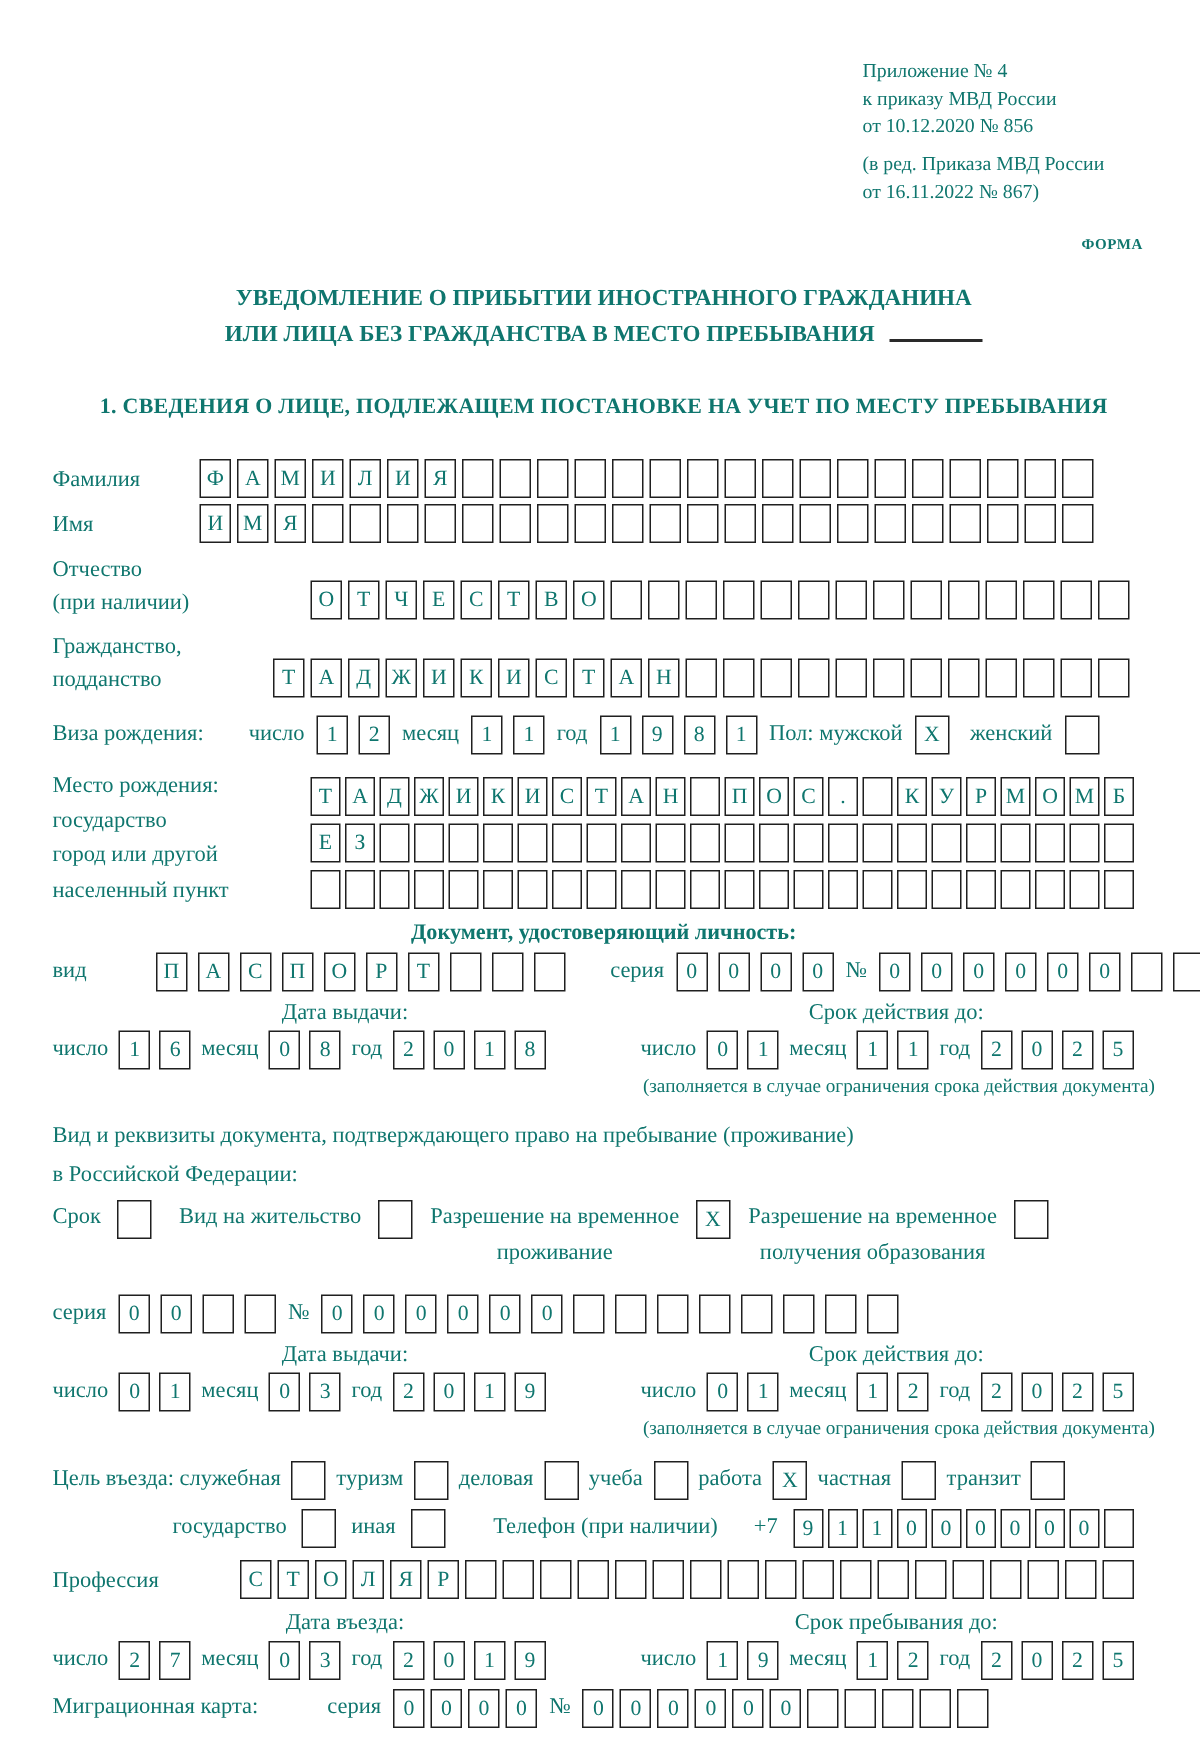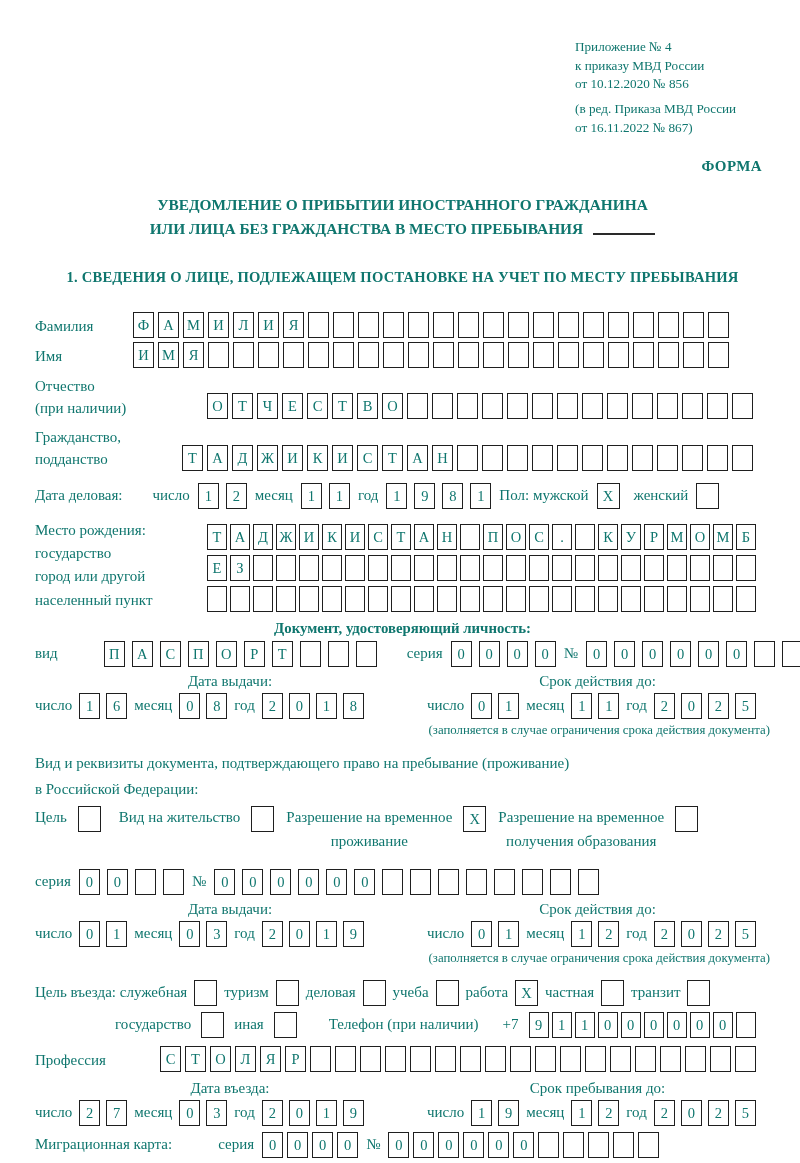--- a/index.html
+++ b/index.html
@@ -6,21 +6,21 @@
   .page{
     position:relative;width:800px;height:1163px;box-sizing:border-box;
     background:#ffffff;color:#0f766e;overflow:hidden;
     padding:38px 30px 0 35px;
     font-family:"Liberation Serif","DejaVu Serif",serif;
     font-size:15px;
   }
   
   .appendix{margin-left:auto;width:195px;font-size:13.2px;line-height:1.42;}
   .appendix .grp2{margin-top:6px;}
-  .forma{text-align:right;font-weight:bold;font-size:15px;margin:20px 8px 0 0;letter-spacing:.4px;}
+  .forma{text-align:right;font-weight:bold;font-size:10px;margin:20px 8px 0 0;letter-spacing:.4px;}
   
   .title{text-align:center;font-weight:bold;font-size:15.4px;line-height:1.6;margin-top:18px;}
   .blank-line{display:inline-block;width:62px;border-bottom:2.4px solid #2a2a2a;margin-left:10px;transform:translateY(1px);}
   .sec-h{text-align:center;font-weight:bold;font-size:14.6px;margin-top:27px;letter-spacing:.2px;}
   
   .frow{display:flex;align-items:flex-end;margin-top:4px;}
   .flabel{flex:0 0 auto;padding-top:4px;line-height:1.45;}
   .w98{width:98px;} .w125{width:125px;} .w147{width:147px;} .w172{width:172px;}
   
   .cells{display:inline-flex;gap:4px;flex-wrap:nowrap;}
@@ -198,21 +198,21 @@
         <span class="cell"></span>
         <span class="cell"></span>
         <span class="cell"></span>
         <span class="cell"></span>
         <span class="cell"></span>
         <span class="cell"></span>
       </span>
   </div>
 
   <div class="inline">
-    <span class="t">Дата деловая:</span>
+    <span class="t">Виза рождения:</span>
     <span class="gap14"></span>
     <span class="t">число</span>
     <span class="cells spaced">
         <span class="cell">1</span>
         <span class="cell">2</span>
       </span>
     <span class="t">месяц</span>
     <span class="cells spaced">
         <span class="cell">1</span>
         <span class="cell">1</span>
@@ -413,21 +413,21 @@
     <div class="note">(заполняется в случае ограничения срока действия документа)</div>
   </div>
 
   <div class="intro">
     <div>Вид и реквизиты документа, подтверждающего право на пребывание (проживание)</div>
     <div>в Российской Федерации:</div>
   </div>
 
   <div class="opts">
     <div class="opt">
-      <span class="txt">Цель</span>
+      <span class="txt">Срок</span>
       <span class="cells single">
           <span class="cell"></span>
         </span>
     </div>
     <div class="opt" style="margin-left:6px;">
       <span class="txt">Вид на жительство</span>
       <span class="cells single">
           <span class="cell"></span>
         </span>
     </div>

